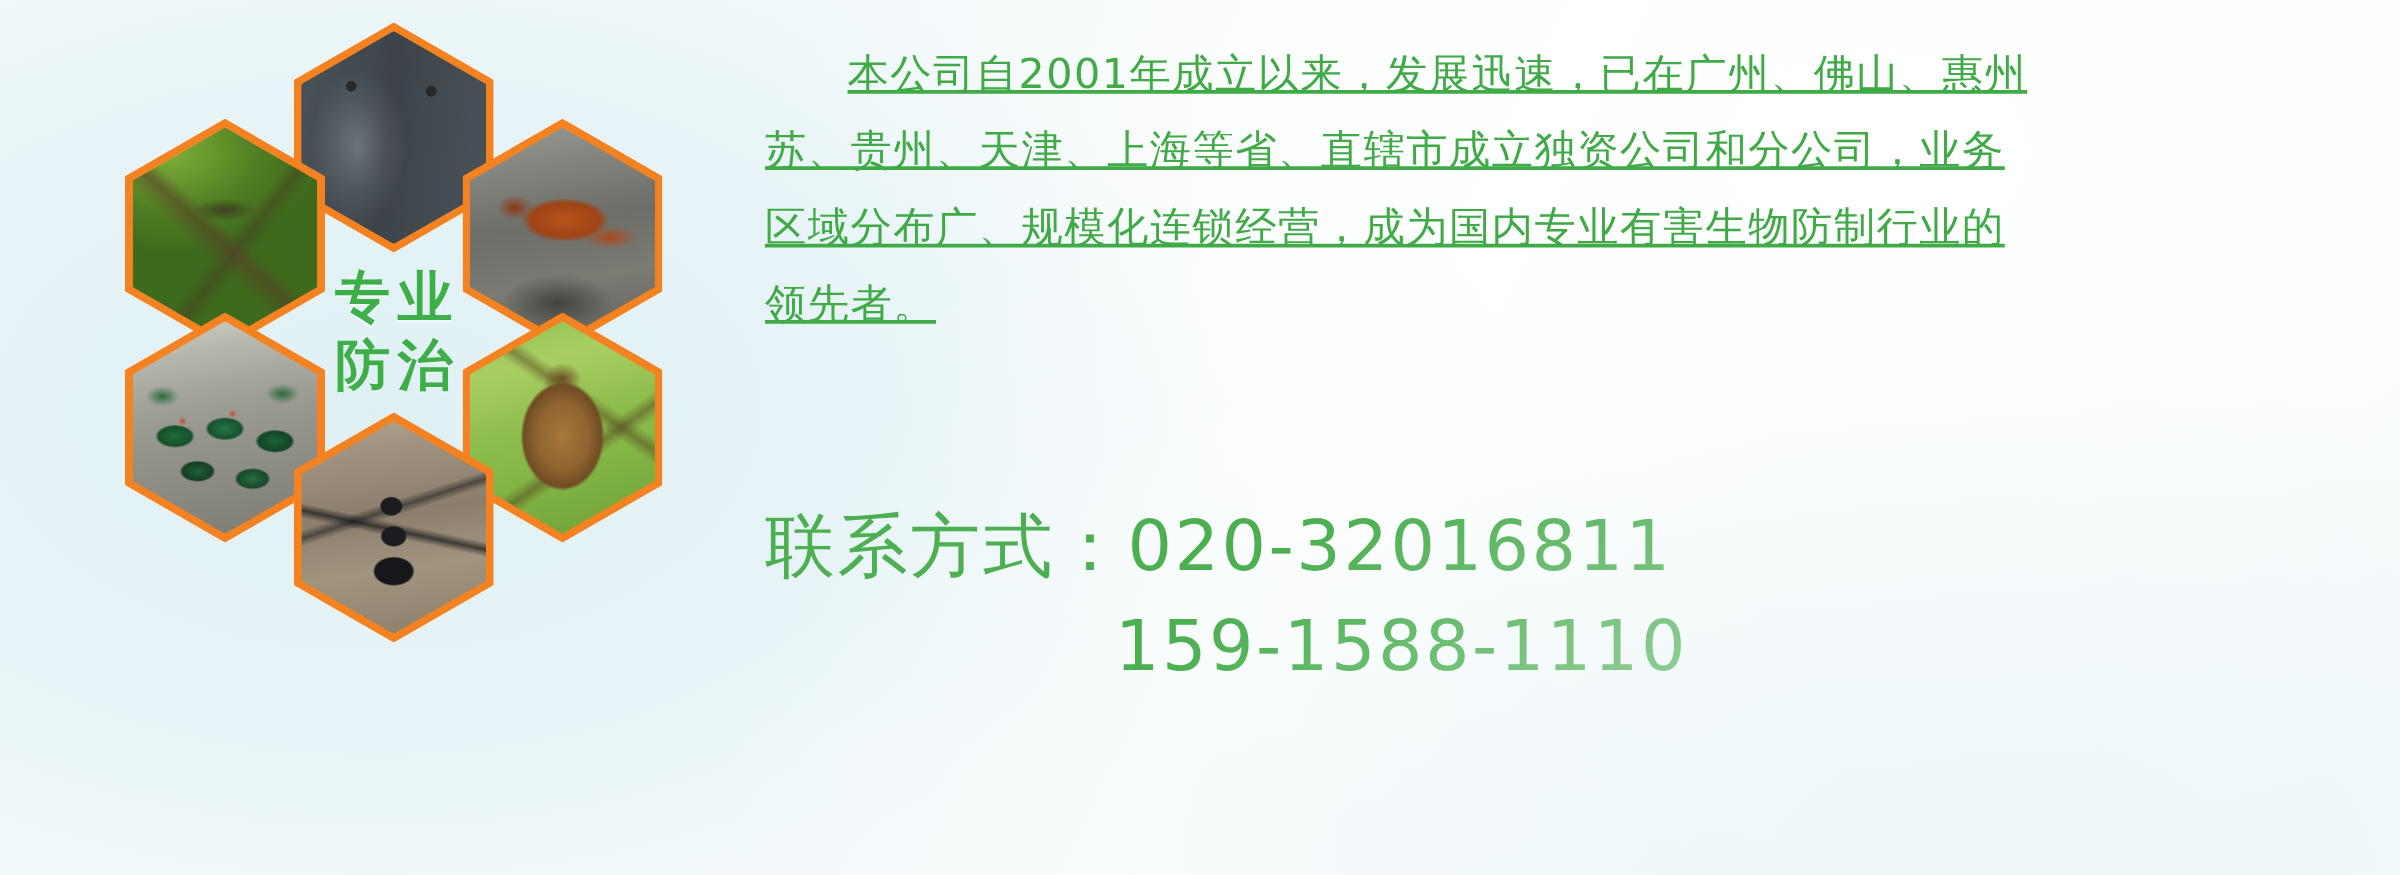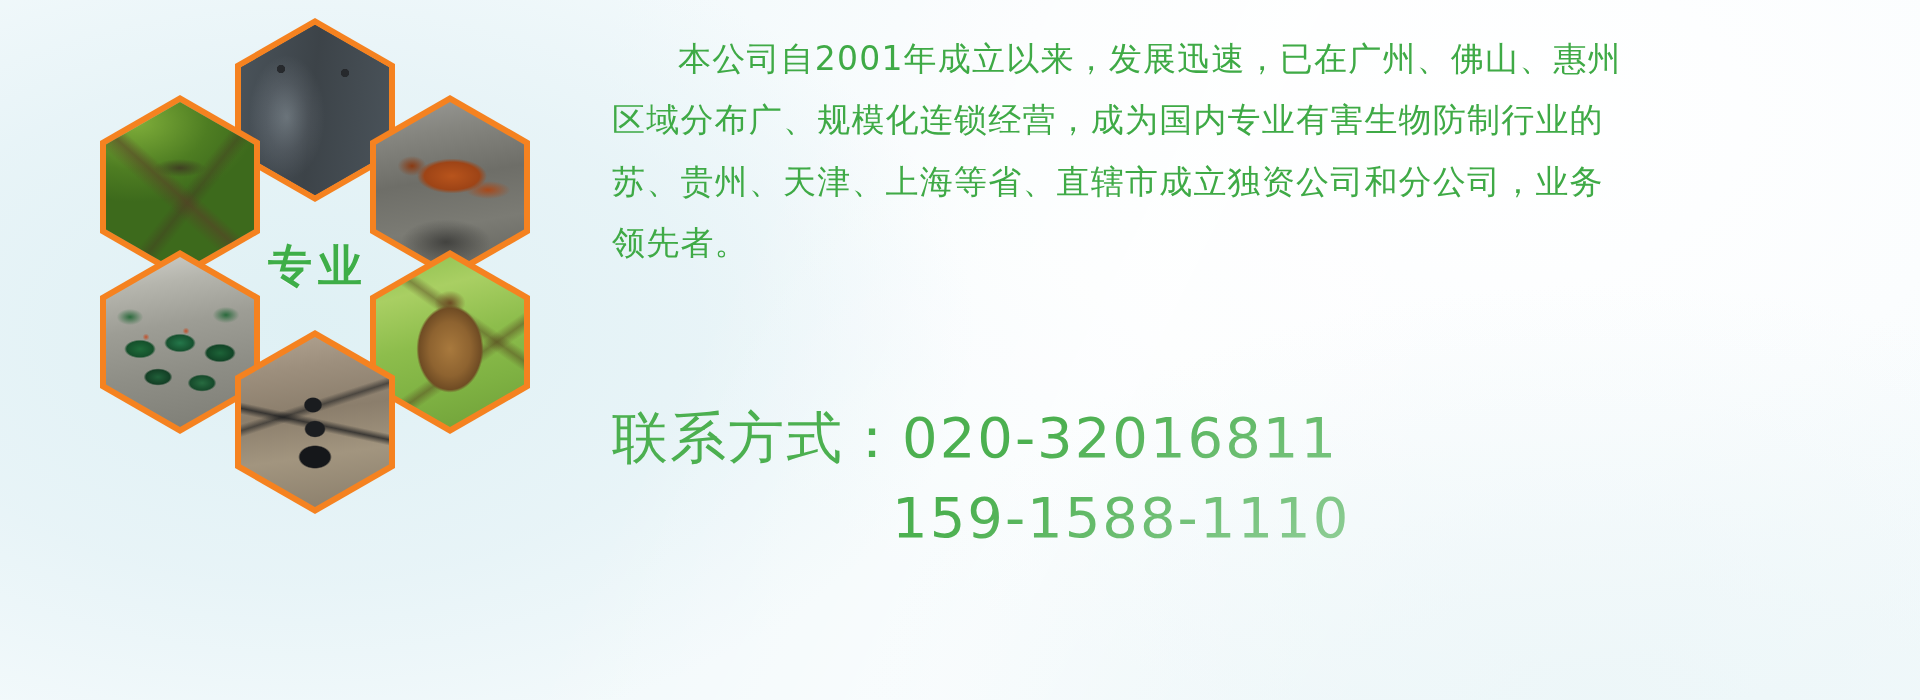--- a/index.html
+++ b/index.html
@@ -151,20 +151,21 @@
     position:absolute;left:612px;top:34px;width:1300px;
   }
   #copy p{
     margin:0 0 11px 0;
     color:#3faa46;
     font-size:33px;
     line-height:1.53;
     letter-spacing:1.2px;
     font-family:"DejaVu Sans","Liberation Sans",sans-serif;
     white-space:nowrap;
+    text-decoration:underline;
   }
   #copy p.first{text-indent:66px;}
 
   #contact{
     position:absolute;left:612px;top:398px;width:1300px;
   }
   #contact .row{
     color:#4cb050;
     font-size:56px;
     line-height:1.42;
@@ -212,27 +213,28 @@
     </div>
 
     <div class="hex hx-ant">
       <div class="inner">
         <div class="art art-ant"></div>
       </div>
     </div>
 
     <div id="hexlabel">
       <div class="l">专业</div>
+      <div class="l">防治</div>
     </div>
   </div>
 
   <div id="copy">
     <p class="first">本公司自2001年成立以来，发展迅速，已在广州、佛山、惠州</p>
+    <p>苏、贵州、天津、上海等省、直辖市成立独资公司和分公司，业务</p>
     <p>区域分布广、规模化连锁经营，成为国内专业有害生物防制行业的</p>
-    <p>苏、贵州、天津、上海等省、直辖市成立独资公司和分公司，业务</p>
     <p>领先者。</p>
   </div>
 
   <div id="contact">
     <div class="row r1">联系方式：020-32016811</div>
     <div class="row r2">159-1588-1110</div>
   </div>
 
 </div>
 

